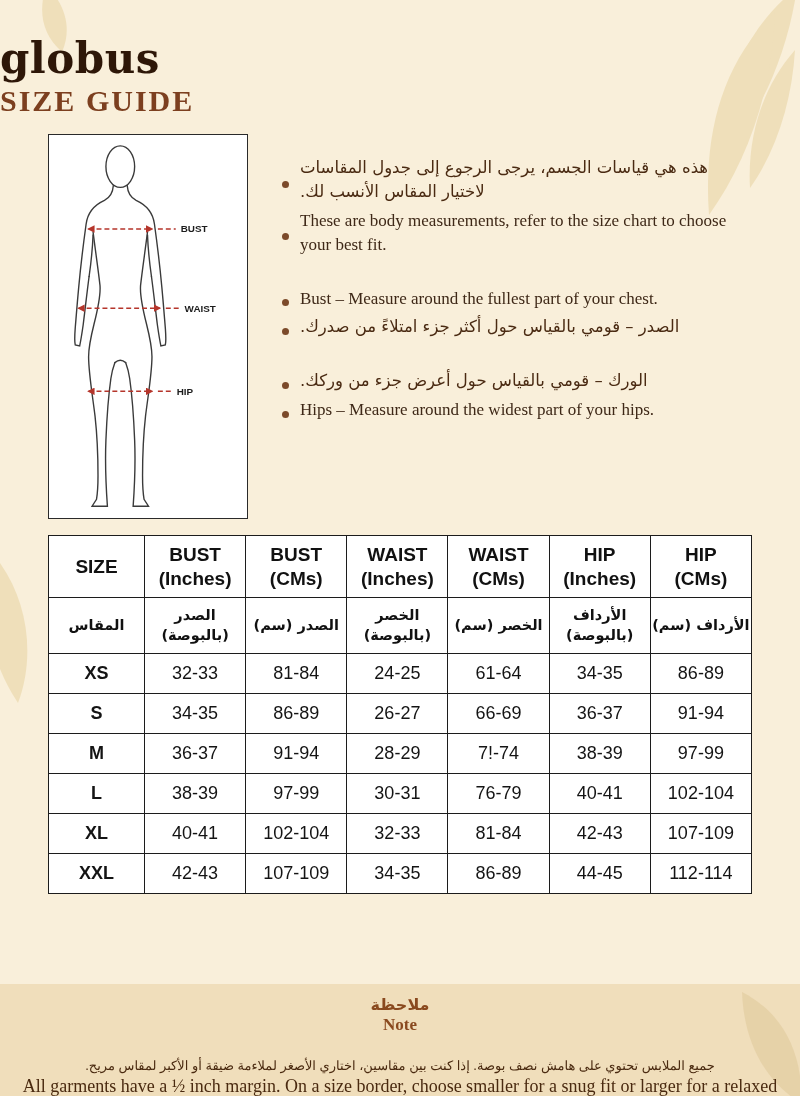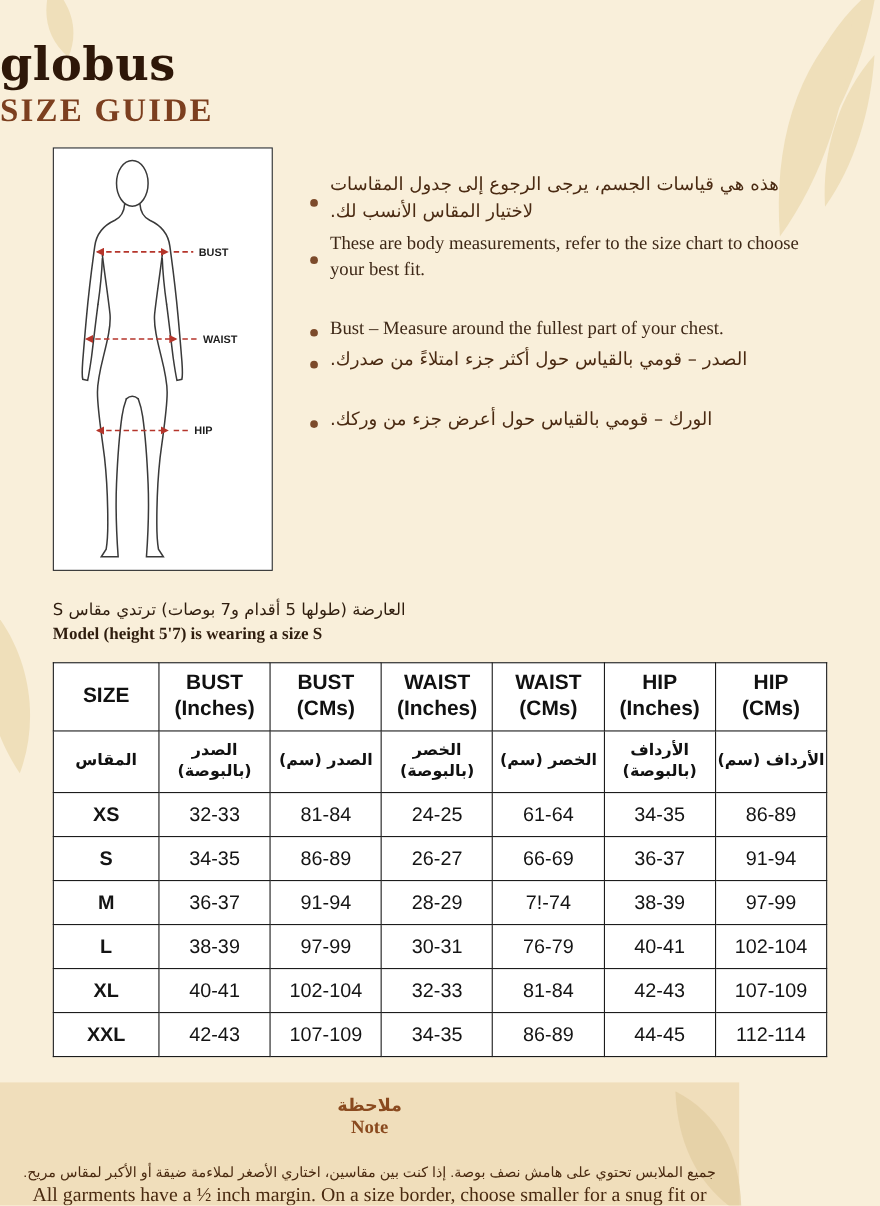--- a/index.html
+++ b/index.html
@@ -77,21 +77,21 @@
     height:56px; font-family:"DejaVu Sans", sans-serif;
     direction:rtl; font-weight:700; font-size:14.5px; color:#111; line-height:1.35;
   }
   .size-table tbody td {
     height:40px; font-family:"Liberation Sans", sans-serif;
     font-size:18px; color:#141414;
   }
   .size-table tbody td.size-col { font-weight:700; }
 
   footer.note-band {
-    position:absolute; left:0; bottom:0; width:672px; height:112px;
+    position:absolute; left:0; bottom:0; width:800px; height:112px;
     background:#f0debb; text-align:center; z-index:1;
   }
   .note-inner { position:relative; z-index:2; padding-top:11px; }
   .leaf-footer { position:absolute; right:-6px; bottom:-8px; z-index:1; }
   .leaf-footer path { fill:#e3cda2; }
   .note-title-ar {
     direction:rtl; font-family:"DejaVu Sans", sans-serif;
     font-weight:700; font-size:16px; color:#8a4a1f;
   }
   .note-title-en {
@@ -183,28 +183,28 @@
           <div class="bullet">
             <span class="dot"></span>
             <div class="b-ar">الصدر – قومي بالقياس حول أكثر جزء امتلاءً من صدرك.</div>
           </div>
         </div>
         <div class="bullet-group">
           <div class="bullet">
             <span class="dot"></span>
             <div class="b-ar">الورك – قومي بالقياس حول أعرض جزء من وركك.</div>
           </div>
+          <div class="bullet">
+            <span class="dot"></span>
+            <div class="b-en">Hips – Measure around the widest part of your hips.</div>
+          </div>
         </div>
       </div>
   </section>
 
-  <div class="model-note">
-    <div class="model-ar">العارضة (طولها 5 أقدام و7 بوصات) ترتدي مقاس S</div>
-    <div class="model-en">Model (height 5'7) is wearing a size S</div>
-  </div>
 
   <table class="size-table">
     <colgroup>
       <col class="c-size">
       <col>
         <col>
         <col>
         <col>
         <col>
         <col>

